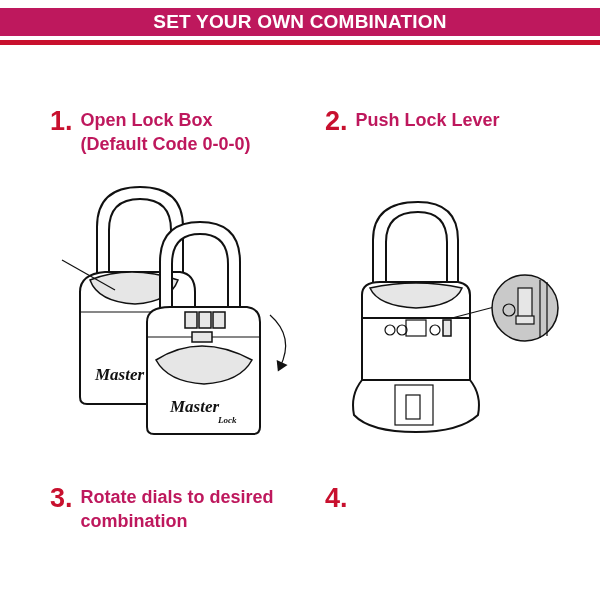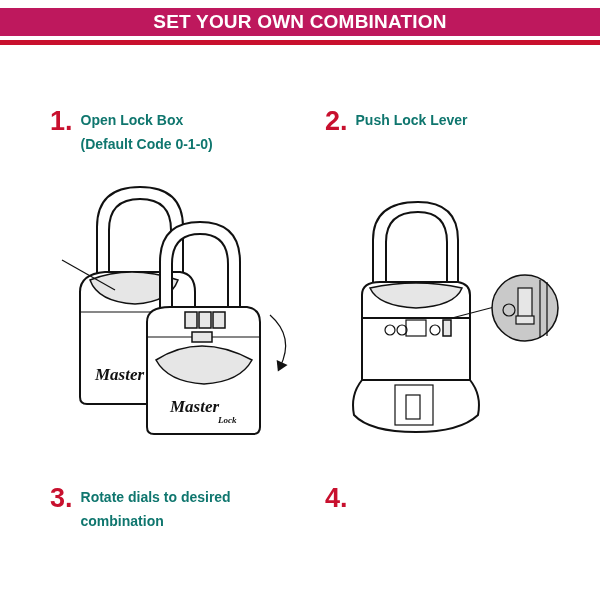--- a/index.html
+++ b/index.html
@@ -4,39 +4,39 @@
 <style>
   html, body { margin:0; padding:0; }
   body { width:600px; height:600px; background:#ffffff; position:relative; overflow:hidden;
          font-family:"Liberation Sans", sans-serif; }
   .header { position:absolute; left:0; top:0; width:600px; height:28px; background:#be185d;
             display:flex; align-items:center; justify-content:center;margin-top:8px; }
   .header-title { color:#ffffff; font-weight:bold; font-size:19px; letter-spacing:0.2px; }
   .red-rule { position:absolute; left:0; top:40px; width:600px; height:5px; background:#c8102e; }
   .step { position:absolute; display:flex; align-items:flex-start; }
   .step-num { color:#c8102e; font-weight:bold; font-size:27px; line-height:26px; margin-right:8px; }
-  .step-text { color:#0f766e; font-weight:bold; font-size:14px; line-height:24px; }
+  .step-text { color:#be185d; font-weight:bold; font-size:18px; line-height:24px; }
   .illus { position:absolute; }
   svg .ln { fill:#fff; stroke:#111; stroke-width:2; }
   svg .thin { fill:none; stroke:#111; stroke-width:1.2; }
   svg .gray { fill:#e6e6e6; stroke:#111; stroke-width:1.5; }
 </style>
 </head>
 <body>
 
 <div class="header">
   <span class="header-title">SET YOUR OWN COMBINATION</span>
 </div>
 <div class="red-rule"></div>
 
 <div class="step" style="left:50px; top:108px;">
   <span class="step-num">1.</span>
   <div class="step-text">
     <div>Open Lock Box</div>
-    <div>(Default Code 0-1-0)</div>
+    <div>(Default Code 0-0-0)</div>
   </div>
 </div>
 
 <div class="step" style="left:325px; top:108px;">
   <span class="step-num">2.</span>
   <div class="step-text">
     <div>Push Lock Lever</div>
   </div>
 </div>
 

